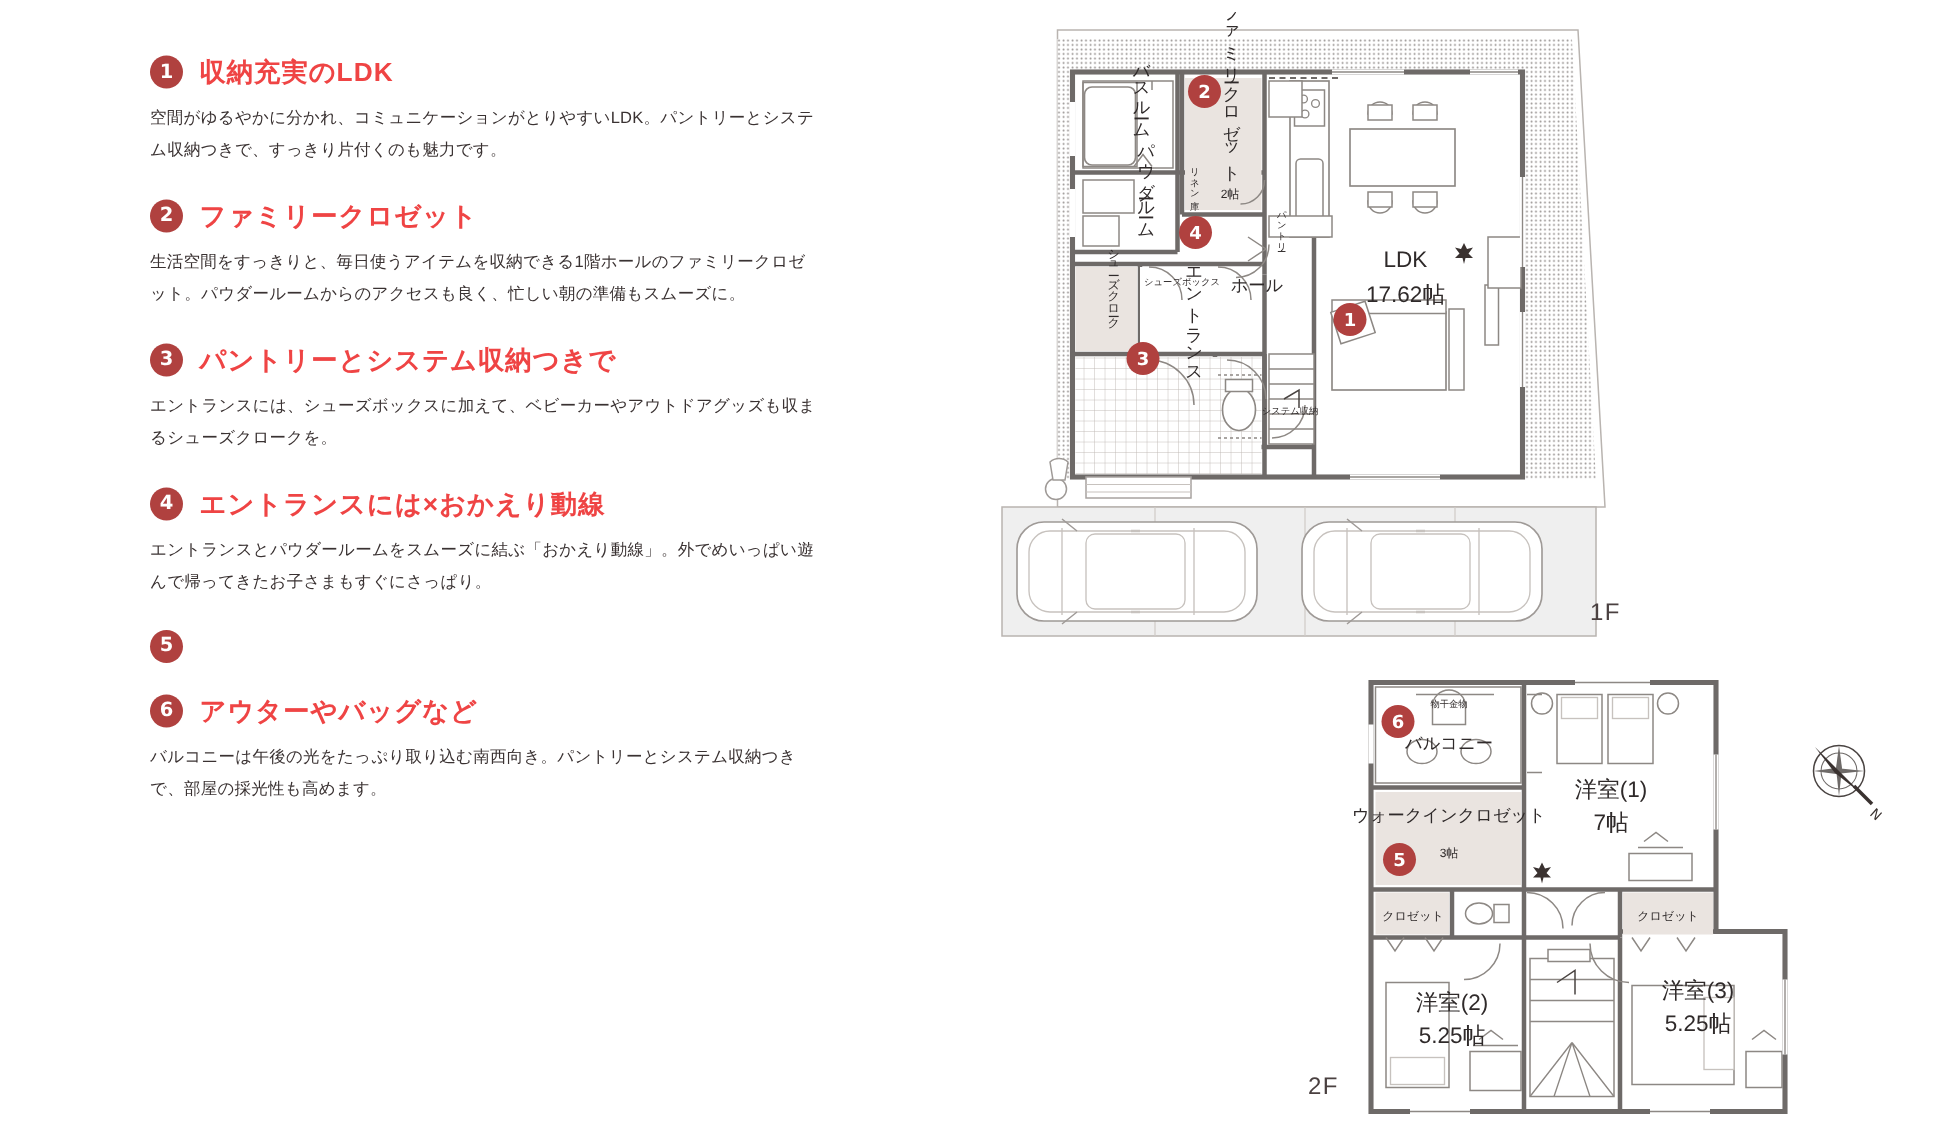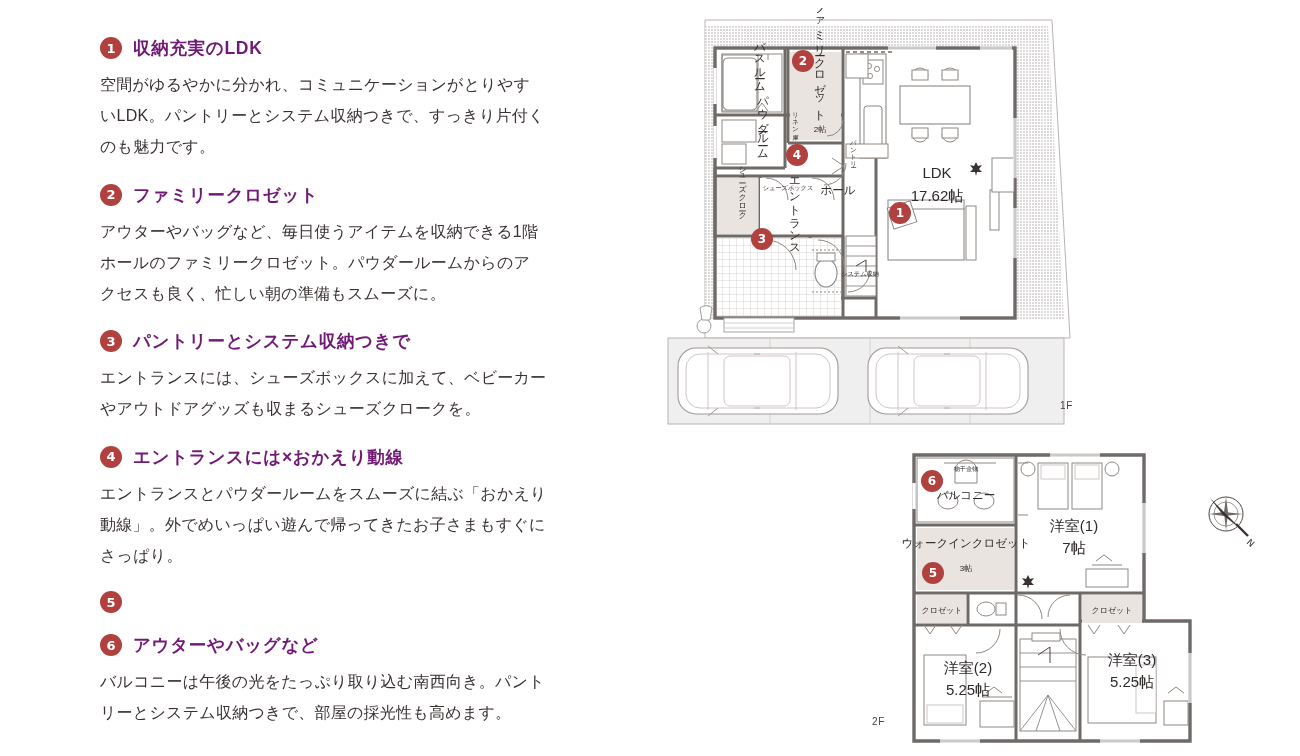--- a/index.html
+++ b/index.html
@@ -21,32 +21,32 @@
   .feat-head{display:flex;align-items:center;gap:11px;margin-bottom:9px;}
   .badge{
     width:22px;height:22px;border-radius:50%;
     background:#b0413f;color:#fff;
     font-size:13px;font-weight:bold;
     display:flex;align-items:center;justify-content:center;
     flex:0 0 22px;line-height:1;
     font-family:"DejaVu Sans",sans-serif;
   }
   .feat-title{
-    color:#701a75;font-size:17.5px;font-weight:bold;letter-spacing:.04em;
+    color:#ef4444;font-size:17.5px;font-weight:bold;letter-spacing:.04em;
   }
   .feat-body{
-    font-size:16px;line-height:1.95;letter-spacing:.015em;color:#3a3232;
+    font-size:11px;line-height:1.95;letter-spacing:.015em;color:#3a3232;
     max-width:452px;
   }
   .f1 .feat-body,.f2 .feat-body{max-width:445px;}
 
   
   .plan{position:absolute;}
   .floor-label{
-    position:absolute;font-size:10px;color:#4a4040;letter-spacing:.06em;
+    position:absolute;font-size:16px;color:#4a4040;letter-spacing:.06em;
     font-family:"Liberation Sans",sans-serif;
   }
 
   svg{display:block;}
   .plan-badge-num{
     font-family:"DejaVu Sans",sans-serif;font-size:12px;fill:#ffffff;font-weight:bold;
     text-anchor:middle;dominant-baseline:central;
   }
   .rm{font-family:"Liberation Sans",sans-serif;fill:#2f2a2a;text-anchor:middle;}
   .rm-lg{font-size:15px;}
@@ -71,21 +71,21 @@
         <div class="feat-title">収納充実のLDK</div>
       </div>
       <div class="feat-body">空間がゆるやかに分かれ、コミュニケーションがとりやすいLDK。パントリーとシステム収納つきで、すっきり片付くのも魅力です。</div>
     </div>
 
     <div class="feature f2">
       <div class="feat-head">
         <div class="badge">2</div>
         <div class="feat-title">ファミリークロゼット</div>
       </div>
-      <div class="feat-body">アウターやバッグなど、毎日使うアイテムを収納できる1階ホールのファミリークロゼット。パウダールームからのアクセスも良く、忙しい朝の準備もスムーズに。</div>
+      <div class="feat-body">生活空間をすっきりと、毎日使うアイテムを収納できる1階ホールのファミリークロゼット。パウダールームからのアクセスも良く、忙しい朝の準備もスムーズに。</div>
     </div>
 
     <div class="feature f3">
       <div class="feat-head">
         <div class="badge">3</div>
         <div class="feat-title">パントリーとシステム収納つきで</div>
       </div>
       <div class="feat-body">エントランスには、シューズボックスに加えて、ベビーカーやアウトドアグッズも収まるシューズクロークを。</div>
     </div>
 

